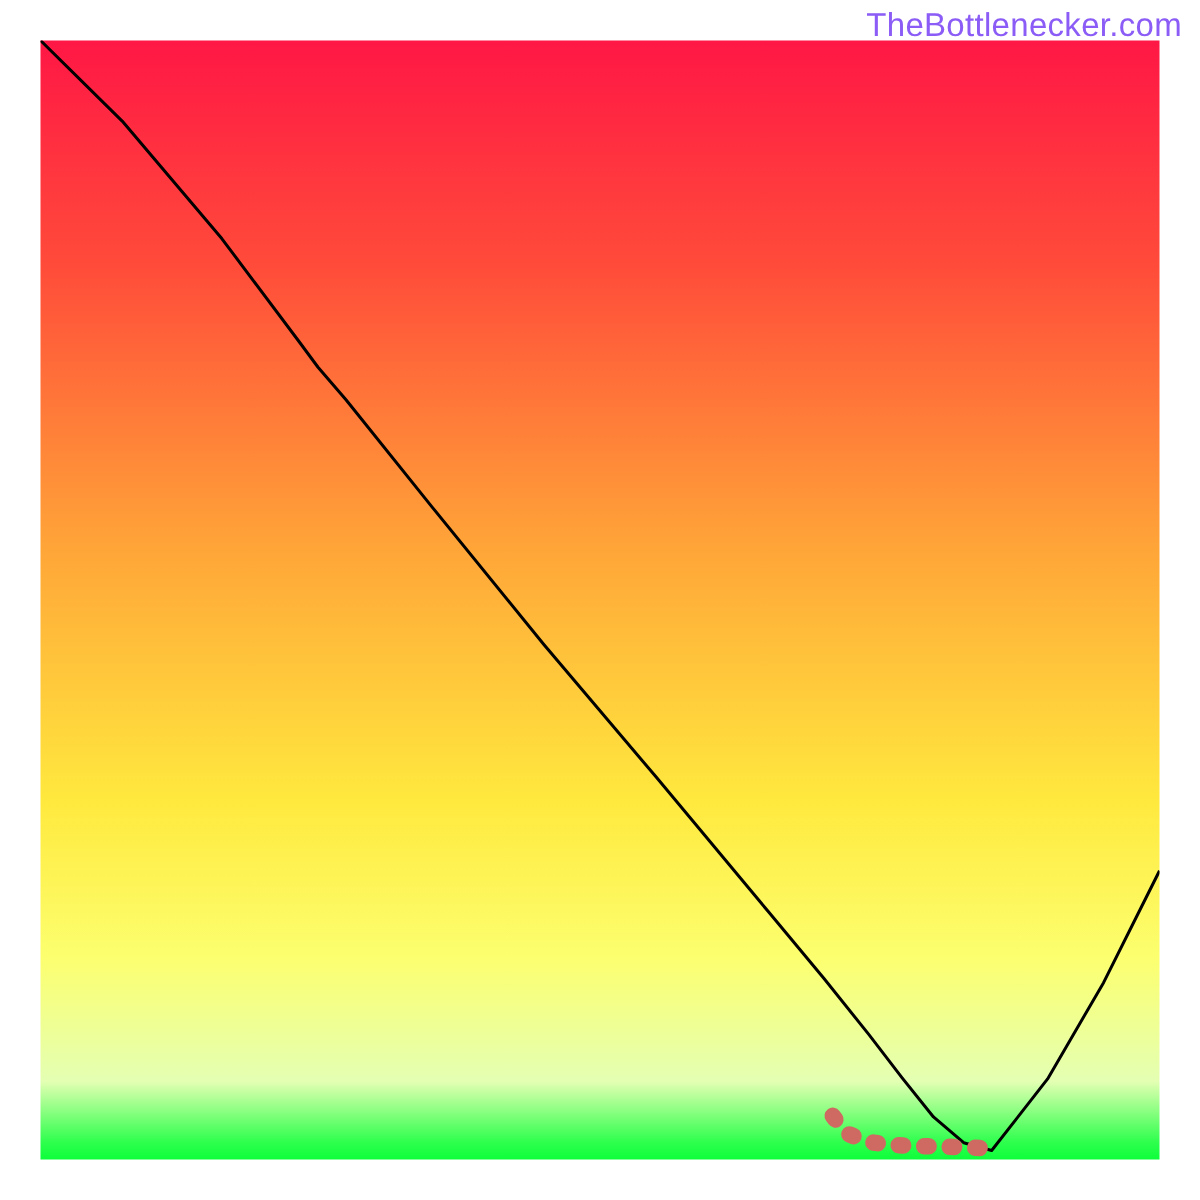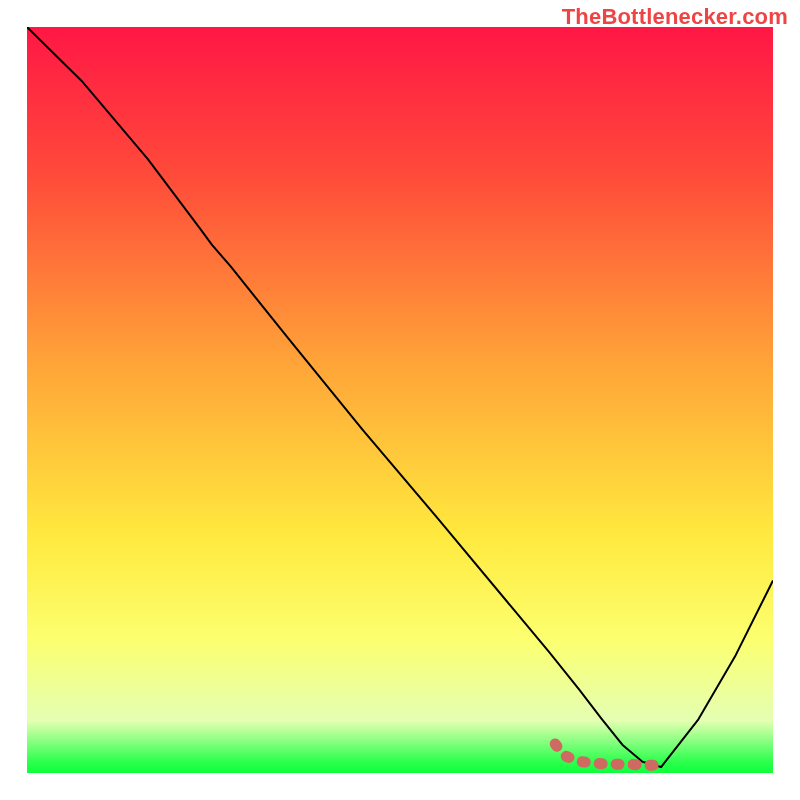--- a/index.html
+++ b/index.html
@@ -14,22 +14,22 @@
   .stage {
     position: relative;
     width: 800px;
     height: 800px;
   }
   .watermark {
     position: absolute;
     top: 4px;
     right: 12px;
     font-size: 22px;
-    font-weight: bold;
-    color: #ef4444;
+    font-weight: normal;
+    color: #8b5cf6;
     letter-spacing: 0.2px;
     z-index: 5;
     user-select: none;
   }
   svg.plot {
     position: absolute;
     left: 0;
     top: 0;
     width: 800px;
     height: 800px;

